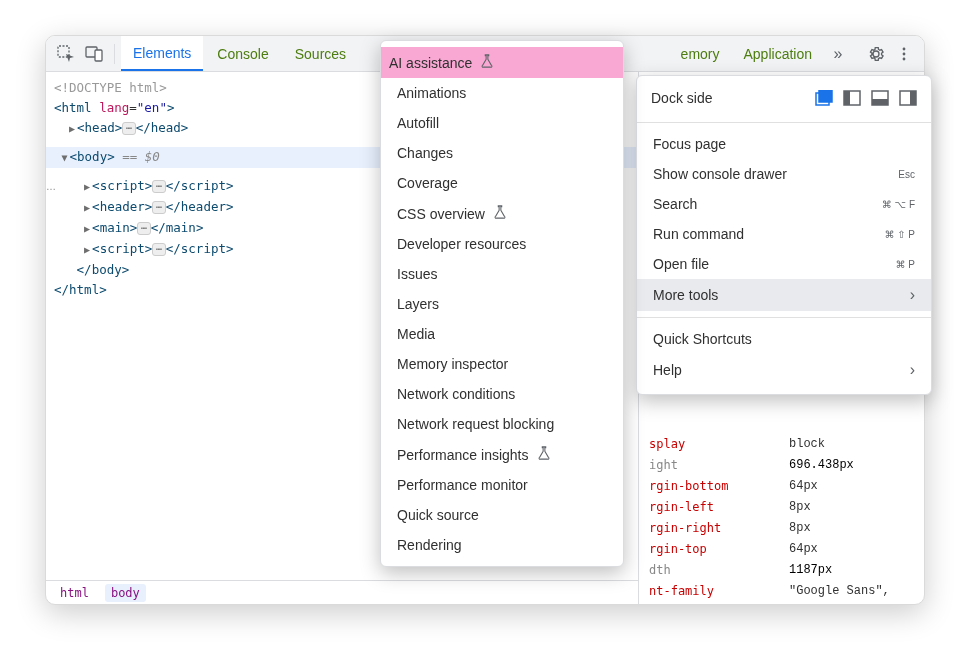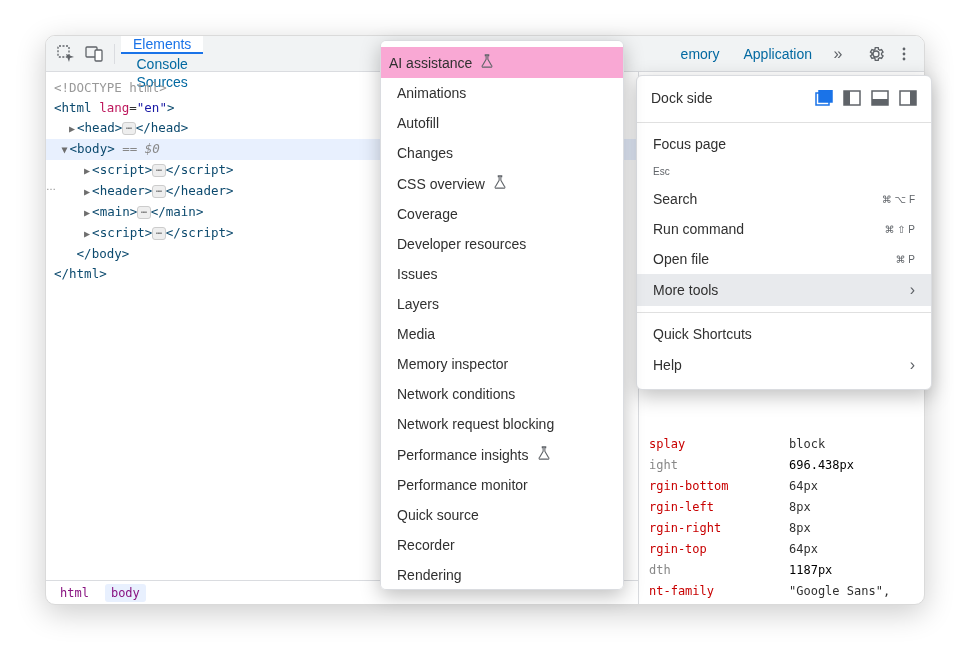--- a/index.html
+++ b/index.html
@@ -39,28 +39,27 @@
     width: 28px; height: 28px;
     display: flex; align-items: center; justify-content: center;
     border-radius: 4px;
     color: #5f6368;
   }
   .tabs-row {
     display: flex;
     align-items: center;
     height: 100%;
     gap: 2px;
-    flex-direction: column;
   }
   .tab {
     padding: 0 12px;
     height: 100%;
     display: flex;
     align-items: center;
-    color: #0369a1;
+    color: #4d7c0f;
     font-size: 14px;
     cursor: pointer;
   }
   .tab.active {
     color: #1a73e8;
     border-bottom: 2px solid #1a73e8;
     background: #fff;
   }
   .content {
     display: flex;
@@ -93,21 +92,21 @@
     border-radius: 3px;
     font-size: 9px;
     padding: 0 3px;
     vertical-align: middle;
     color: #555;
     line-height: 11px;
   }
   .selected-line {
     background: #e8f0fe;
     display: block;
-    margin: 0 -8px;
+    margin: 8px -8px;
     padding: 0 8px;
   }
   .dollar-zero { color: #888; font-style: italic; }
   .breadcrumb {
     height: 24px;
     border-top: 1px solid #dadce0;
     display: flex;
     align-items: center;
     padding: 0 8px;
     font-family: Menlo, Consolas, monospace;
@@ -128,21 +127,21 @@
   .computed-list {
     padding: 4px 10px;
     line-height: 21px;
   }
   .computed-row {
     display: flex;
     white-space: nowrap;
   }
   .prop-name { color: #c80000; width: 140px; overflow: hidden; text-overflow: clip; }
   .prop-name.grey { color: #888; }
-  .prop-val { color: #303030; }
+  .prop-val { color: #303030; font-family: Liberation Mono, monospace; }
   .prop-val.grey { color: #000000; }
 
   
   .submenu {
     position: absolute;
     top: 40px;
     left: 380px;
     width: 244px;
     background: #fff;
     border: 1px solid #dadce0;
@@ -366,20 +365,21 @@
           </svg>
       </div>
     </div>
   </div>
   <hr>
   <div id="main-menu-groups">
       <div class="row">
         <span class="label">Focus page</span>
       </div>
       <div class="row">
+        <span class="label">Show console drawer</span>
         <span class="shortcut">Esc</span>
       </div>
       <div class="row">
         <span class="label">Search</span>
         <span class="shortcut">⌘ ⌥ F</span>
       </div>
       <div class="row">
         <span class="label">Run command</span>
         <span class="shortcut">⌘ ⇧ P</span>
       </div>
@@ -412,29 +412,29 @@
     <div class="submenu-item">
       <span>Animations</span>
     </div>
     <div class="submenu-item">
       <span>Autofill</span>
     </div>
     <div class="submenu-item">
       <span>Changes</span>
     </div>
     <div class="submenu-item">
+      <span>Coverage</span>
+    </div>
+    <div class="submenu-item">
       <span>CSS overview</span>
       <span><svg class="flask-icon" viewBox="0 0 16 16">
           <path d="M6 1h4v1h-1v4l4 7a1 1 0 01-1 2H4a1 1 0 01-1-2l4-7V2H6z" fill="none" stroke="#5f6368" stroke-width="1.2"></path>
         </svg></span>
     </div>
     <div class="submenu-item">
-      <span>Coverage</span>
-    </div>
-    <div class="submenu-item">
       <span>Developer resources</span>
     </div>
     <div class="submenu-item">
       <span>Issues</span>
     </div>
     <div class="submenu-item">
       <span>Layers</span>
     </div>
     <div class="submenu-item">
       <span>Media</span>
@@ -454,18 +454,15 @@
           <path d="M6 1h4v1h-1v4l4 7a1 1 0 01-1 2H4a1 1 0 01-1-2l4-7V2H6z" fill="none" stroke="#5f6368" stroke-width="1.2"></path>
         </svg></span>
     </div>
     <div class="submenu-item">
       <span>Performance monitor</span>
     </div>
     <div class="submenu-item">
       <span>Quick source</span>
     </div>
     <div class="submenu-item">
-      <span>Recorder</span>
-    </div>
-    <div class="submenu-item">
       <span>Rendering</span>
     </div>
   </div>
 
 </body></html>

